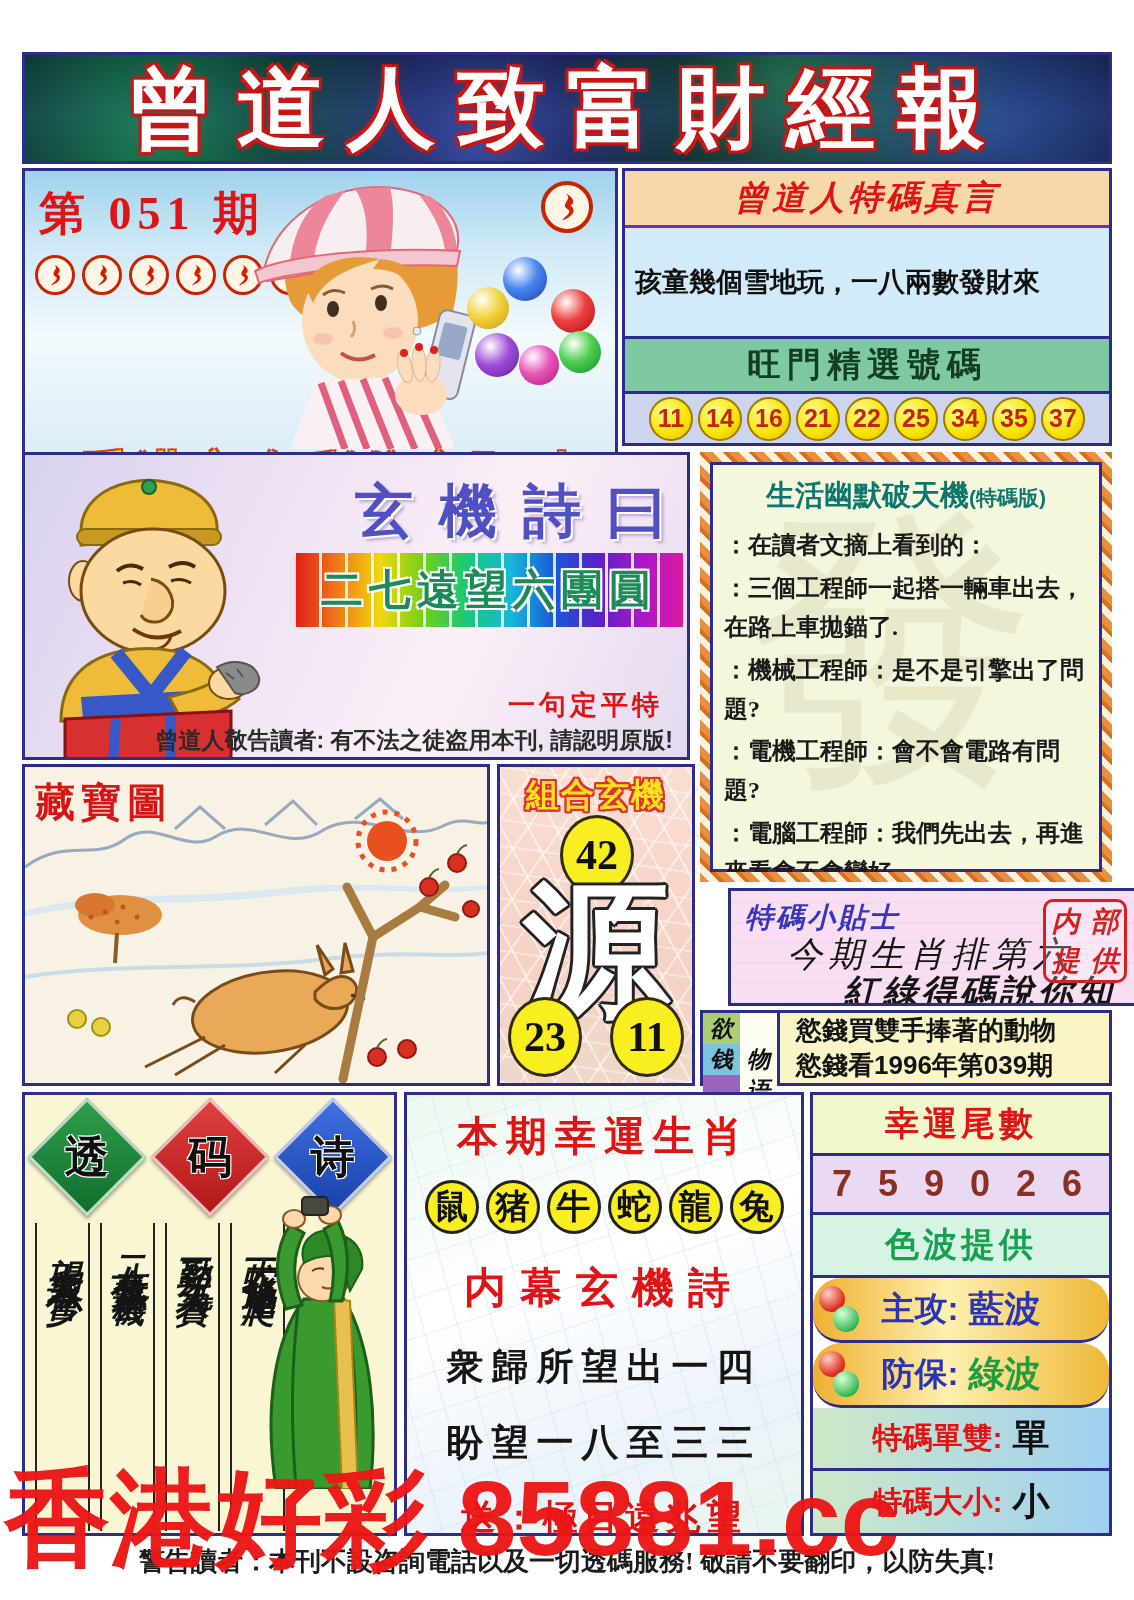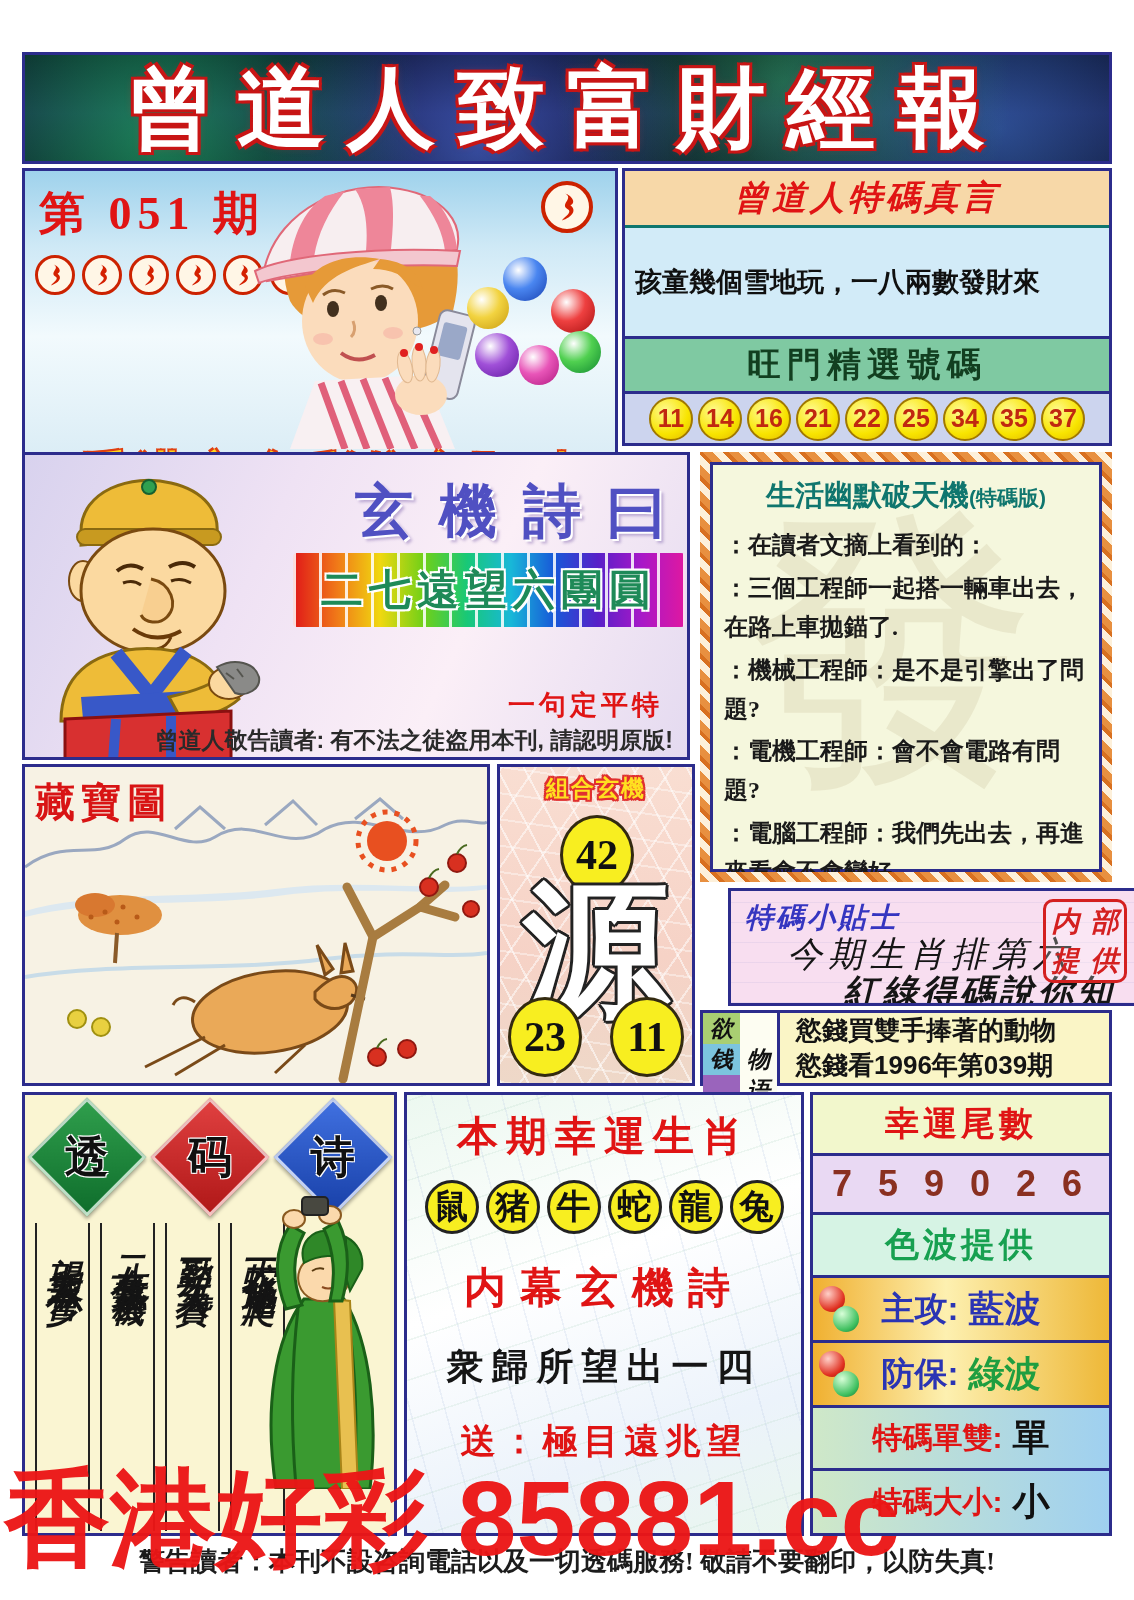--- a/index.html
+++ b/index.html
@@ -34,21 +34,21 @@
     border:4px solid #cc2200;background:#fff6e6;display:flex;align-items:center;justify-content:center;box-sizing:border-box;}
   #emblem svg{width:34px;height:34px;}
   #photo-subtitle{position:absolute;left:12px;bottom:4px;width:100%;text-align:center;
     color:#ffd81e;font-size:52px;font-weight:900;letter-spacing:4px;white-space:nowrap;
     text-shadow:2px 2px 0 #e04010,-2px -2px 0 #e04010,2px -2px 0 #e04010,-2px 2px 0 #e04010,4px 4px 3px #88200088;}
   #balls-cluster{position:absolute;right:16px;top:86px;width:132px;height:128px;}
   .gball{position:absolute;border-radius:50%;}
 
   
   #truth{left:622px;top:168px;width:490px;height:278px;display:flex;flex-direction:column;}
-  #truth-header{height:54px;background:#f7d8a8;border-bottom:3px solid #0f766e;
+  #truth-header{height:54px;background:#f7d8a8;border-bottom:3px solid #6d28d9;
     display:flex;align-items:center;justify-content:center;color:#e01414;font-size:34px;font-weight:900;
     font-family:"Liberation Serif",serif;letter-spacing:4px;font-style:italic;}
   #truth-poem{height:104px;background:#d2ebf8;border-bottom:3px solid #2c2c8c;
     display:flex;flex-direction:column;justify-content:space-evenly;padding:2px 10px;}
   #truth-poem p{margin:0;color:#101010;font-size:27px;font-weight:900;white-space:nowrap;}
   #truth-numbers-header{height:52px;background:#7fc9a2;border-bottom:3px solid #2c2c8c;
     display:flex;align-items:center;justify-content:center;color:#123f20;font-size:34px;font-weight:900;letter-spacing:6px;}
   #truth-balls{flex:1;background:#ccd4ee;display:flex;align-items:center;justify-content:center;gap:5px;}
   .num-ball{width:44px;height:44px;border-radius:50%;background:radial-gradient(circle at 35% 30%,#fffa90 0%,#f8e400 60%,#e0b800 100%);
     border:2px solid #a07800;color:#c02810;font-size:25px;font-weight:900;display:flex;align-items:center;justify-content:center;box-sizing:border-box;}
@@ -88,21 +88,21 @@
   #treasure-title{position:absolute;left:10px;top:8px;color:#d81414;font-size:40px;font-weight:900;
     letter-spacing:6px;font-family:"Liberation Serif",serif;z-index:2;}
 
   
   #combo{left:497px;top:764px;width:198px;height:322px;
     background:
       repeating-linear-gradient(62deg, rgba(255,255,255,.55) 0 2px, transparent 2px 24px),
       repeating-linear-gradient(-55deg, rgba(255,255,255,.5) 0 2px, transparent 2px 28px),
       repeating-linear-gradient(8deg, rgba(255,255,255,.4) 0 2px, transparent 2px 26px),
       linear-gradient(180deg,#f9ded2,#f6d2c6 60%,#eed8c8);overflow:hidden;}
-  #combo-title{margin-top:6px;text-align:center;color:#ffe020;font-size:23px;font-weight:900;letter-spacing:2px;white-space:nowrap;
+  #combo-title{margin-top:6px;text-align:center;color:#ffe020;font-size:33px;font-weight:900;letter-spacing:2px;white-space:nowrap;
     text-shadow:2px 0 0 #e03030,-2px 0 0 #e03030,0 2px 0 #e03030,0 -2px 0 #e03030,2px 2px 0 #e03030,-2px -2px 0 #e03030,2px -2px 0 #e03030,-2px 2px 0 #e03030;}
   .combo-ball{width:74px;height:80px;border-radius:50%;background:#f8ee20;border:3px solid #332a10;
     color:#111;font-size:42px;font-weight:900;display:flex;align-items:center;justify-content:center;box-sizing:border-box;
     font-family:"Liberation Serif",serif;}
   #combo-ball-top{position:absolute;left:60px;top:48px;}
   #combo-char{position:absolute;left:0;top:108px;width:100%;text-align:center;font-size:146px;font-weight:900;
     font-family:"Liberation Serif",serif;color:#ffffff;line-height:1.05;
     text-shadow:3px 0 0 #222,-3px 0 0 #222,0 3px 0 #222,0 -3px 0 #222,2px 2px 0 #222,-2px -2px 0 #222,2px -2px 0 #222,-2px 2px 0 #222;}
   #combo-ball-bl{position:absolute;left:8px;bottom:6px;}
   #combo-ball-br{position:absolute;right:8px;bottom:6px;}
@@ -167,21 +167,21 @@
   .lucky-line{margin-top:26px;color:#151515;font-size:37px;font-weight:900;letter-spacing:8px;white-space:nowrap;}
   #lucky-gift{margin-top:26px;color:#e01414;font-size:35px;font-weight:900;letter-spacing:6px;white-space:nowrap;}
 
   
   #sidebar{left:810px;top:1092px;width:302px;height:444px;display:flex;flex-direction:column;}
   .sb-row{border-bottom:3px solid #2c2c8c;display:flex;align-items:center;justify-content:center;position:relative;}
   .sb-row:last-child{border-bottom:none;}
   #sb-tail{height:58px;background:#f2f7cc;color:#e01414;font-size:34px;font-weight:900;letter-spacing:4px;}
   #sb-nums{height:56px;background:#e9d9f3;color:#8a3020;font-size:36px;font-weight:900;letter-spacing:8px;}
   #sb-wave{height:60px;background:#d6f3e4;color:#17a050;font-size:34px;font-weight:900;letter-spacing:4px;}
-  .sb-gold{height:62px;background:linear-gradient(90deg,#f0b030,#fdf0b0 45%,#eeb838);}
+  .sb-gold{height:62px;background:linear-gradient(90deg,#f0b030,#fdf0b0 45%,#eeb838);border-radius:28px;}
   .sb-bluegreen{height:60px;background:linear-gradient(90deg,#cfe8c8,#9fd0f0);}
   .sb-label-blue{color:#2a34b4;font-size:33px;font-weight:900;}
   .sb-val-blue{color:#2a34b4;font-size:36px;font-weight:900;margin-left:10px;}
   .sb-val-green{color:#1f9e40;font-size:36px;font-weight:900;margin-left:10px;}
   .sb-label-red{color:#e01414;font-size:30px;font-weight:900;}
   .sb-val-black{color:#111;font-size:37px;font-weight:900;margin-left:10px;font-family:"Liberation Serif",serif;}
   .mini-balls{position:absolute;left:6px;top:8px;width:40px;height:46px;}
   .mini-balls i{position:absolute;border-radius:50%;width:26px;height:26px;}
   .mb-red{left:0;top:0;background:radial-gradient(circle at 35% 30%,#ffd0c8,#e03020 65%,#901008);}
   .mb-green{left:14px;top:20px;background:radial-gradient(circle at 35% 30%,#d8ffd8,#40c060 65%,#107030);}
@@ -485,20 +485,21 @@
 
     <span class="zball">鼠</span>
         <span class="zball">猪</span>
         <span class="zball">牛</span>
         <span class="zball">蛇</span>
         <span class="zball">龍</span>
         <span class="zball">兔</span>
       </div>
     <div id="lucky-sub">内幕玄機詩</div>
     <div class="lucky-line">衆歸所望出一四</div>
+    <div class="lucky-line">盼望一八至三三</div>
     <div id="lucky-gift">送：極目遠兆望</div>
   </div>
 
   <div id="sidebar" class="panel">
     <div id="sb-tail" class="sb-row">幸運尾數</div>
     <div id="sb-nums" class="sb-row">7 5 9 0 2 6</div>
     <div id="sb-wave" class="sb-row">色波提供</div>
     <div class="sb-row sb-gold">
       <span class="mini-balls">
           <i class="mb-red"></i>

